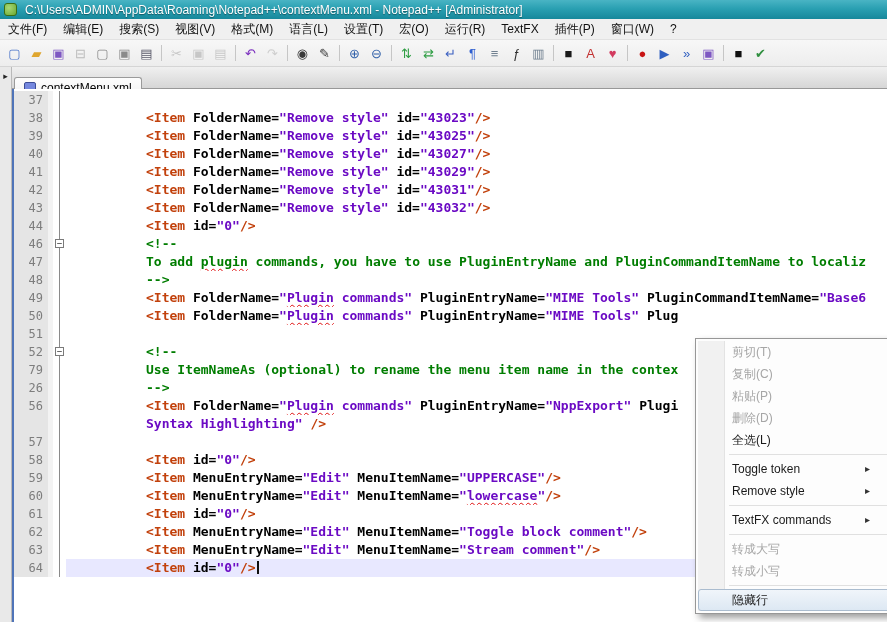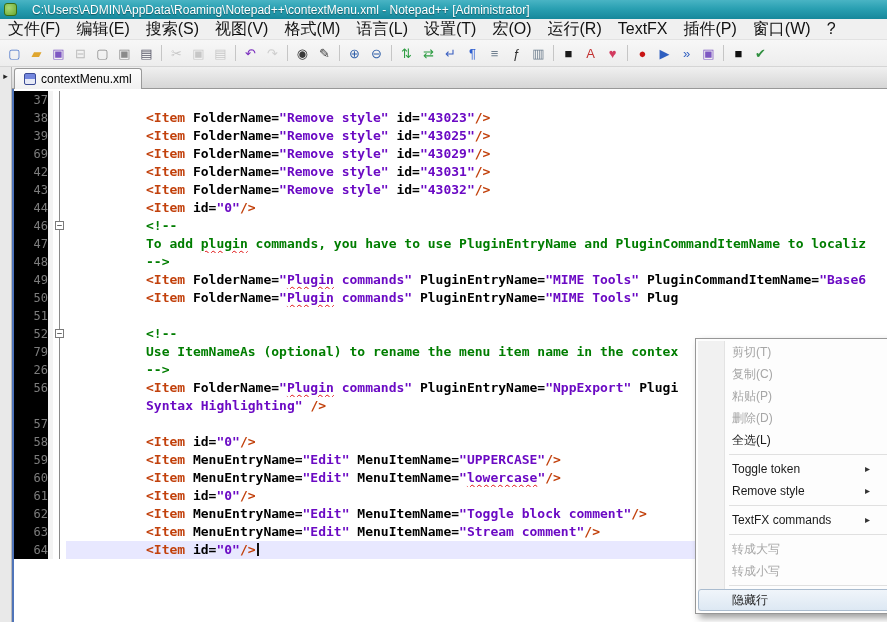--- a/index.html
+++ b/index.html
@@ -1,29 +1,29 @@
 <!DOCTYPE html>
 <html><head>
 <meta charset="utf-8">
 <style>
   * { margin:0; padding:0; box-sizing:border-box; }
   body { background:#888; font-family:"Liberation Sans", sans-serif; }
   .screen { position:relative; width:887px; height:622px; background:#fff; overflow:hidden;
             font-family:"Liberation Sans", sans-serif; }
 
   
-  .titlebar { height:19px; display:flex; align-items:center; gap:15px; padding-left:4px;
+  .titlebar { height:19px; display:flex; align-items:center; gap:8px; padding-left:4px;
     background:linear-gradient(180deg,#49b4c4 0%,#2aa0b2 45%,#17889b 100%);
     color:#fff; font-size:12px; text-shadow:0 1px 1px rgba(0,0,0,.4); }
   .np-icon { width:13px; height:13px; border-radius:3px; flex:0 0 auto;
     background:radial-gradient(circle at 35% 35%, #a8d977, #6aa832); border:1px solid #3c6d12; }
 
   
   .menubar { height:21px; display:flex; align-items:center; background:#f0f0f0;
-    border-bottom:1px solid #e2e2e2; font-size:16px; color:#111; }
+    border-bottom:1px solid #e2e2e2; font-size:12px; color:#111; }
   .mitem { padding:0 8px; height:100%; display:flex; align-items:center; cursor:default; }
 
   
   .toolbar { height:27px; display:flex; align-items:center; gap:1px; padding-left:4px;
     background:linear-gradient(#f7f7f7,#ededed); border-bottom:1px solid #d5d5d5; }
   .tbtn { width:21px; height:21px; display:flex; align-items:center; justify-content:center;
     border-radius:2px; }
   .tglyph { font-size:13px; line-height:1; }
   .tbtn.dis .tglyph { opacity:.4; filter:grayscale(1); }
   .tsep { width:1px; height:16px; background:#c6c6c6; margin:0 3px; }
@@ -32,31 +32,31 @@
   .body-row { display:flex; height:555px; }
   .left-strip { width:12px; background:#e9e9e9; border-right:1px solid #b9b9b9;
     font-size:9px; color:#222; text-align:center; padding-top:4px; }
   .right-col { flex:1; display:flex; flex-direction:column; min-width:0; }
 
   
   .tabbar { height:22px; display:flex; align-items:flex-end; padding-left:2px;
     background:linear-gradient(#f0f0f0,#d6d6d6); border-bottom:1px solid #989898; }
   .tab { height:21px; display:flex; align-items:center; gap:5px; padding:0 9px;
     background:linear-gradient(#fdfdfd,#f1f1f1); border:1px solid #9a9a9a; border-bottom:none;
-    border-radius:3px 3px 0 0; font-size:12px; color:#000; position:relative; top:1px; }
+    border-radius:3px 3px 0 0; font-size:12px; color:#000; position:relative; top:10px; }
   .tab-doc-icon { width:12px; height:12px; border:1px solid #3c4c96; border-radius:2px;
     background:linear-gradient(#7487de 55%, #e7eaf6 55%); }
 
   
   .editor { flex:1; background:#fff; overflow:hidden; border-left:2px solid #4f74b8;
     padding-top:2px; position:relative; }
   .row { display:flex; height:18px; line-height:18px;
     font-family:"DejaVu Sans Mono","Liberation Mono",monospace; font-size:13px;
     font-weight:bold; white-space:pre; }
-  .num { flex:0 0 34px; background:#000000; color:#7d7d7d; text-align:right; 
+  .num { flex:0 0 34px; background:#e5e5e5; color:#7d7d7d; text-align:right; padding-right:5px;
     font-size:12px; font-weight:normal; }
   .bmargin { flex:0 0 5px; background:#f3f3f3; }
   .fmargin { flex:0 0 13px; background:#fff; position:relative; }
   .fmargin::before { content:""; position:absolute; left:6px; top:0; bottom:0; width:1px; background:#8a8a8a; }
   .foldbox { position:absolute; left:2px; top:4px; width:9px; height:9px; background:#fff;
     border:1px solid #7a7a7a; font-size:9px; line-height:7px; text-align:center; color:#333;
     z-index:1; font-weight:normal; }
   .txt { flex:1; min-width:0; overflow:hidden; }
   .txt.ind { padding-left:80px; }
   .cur .txt { background:#e8e8ff; }
@@ -227,21 +227,22 @@
         <div class="tab">
           <span class="tab-doc-icon"></span>
           <span>contextMenu.xml</span>
         </div>
       </div>
       <div class="editor">
         <div>
             <div class="row"><span class="num">37</span><span class="bmargin"></span><span class="fmargin"></span><span class="txt"></span></div>
             <div class="row"><span class="num">38</span><span class="bmargin"></span><span class="fmargin"></span><span class="txt ind"><span class="c-tag">&lt;Item </span><span class="c-attr">FolderName=</span><span class="c-val">"Remove style"</span><span class="c-pl"> </span><span class="c-attr">id=</span><span class="c-val">"43023"</span><span class="c-tag">/&gt;</span></span></div>
             <div class="row"><span class="num">39</span><span class="bmargin"></span><span class="fmargin"></span><span class="txt ind"><span class="c-tag">&lt;Item </span><span class="c-attr">FolderName=</span><span class="c-val">"Remove style"</span><span class="c-pl"> </span><span class="c-attr">id=</span><span class="c-val">"43025"</span><span class="c-tag">/&gt;</span></span></div>
-            <div class="row"><span class="num">69</span><span class="bmargin"></span><span class="fmargin"></span><span class="txt ind"><span class="c-tag">&lt;Item </span><span class="c-attr">FolderName=</span><span class="c-val">"Remove style"</span><span class="c-pl"> </span><span class="c-attr">id=</span><span class="c-val">"43029"</span><span class="c-tag">/&gt;</span></span></div>
+            <div class="row"><span class="num">40</span><span class="bmargin"></span><span class="fmargin"></span><span class="txt ind"><span class="c-tag">&lt;Item </span><span class="c-attr">FolderName=</span><span class="c-val">"Remove style"</span><span class="c-pl"> </span><span class="c-attr">id=</span><span class="c-val">"43027"</span><span class="c-tag">/&gt;</span></span></div>
+            <div class="row"><span class="num">41</span><span class="bmargin"></span><span class="fmargin"></span><span class="txt ind"><span class="c-tag">&lt;Item </span><span class="c-attr">FolderName=</span><span class="c-val">"Remove style"</span><span class="c-pl"> </span><span class="c-attr">id=</span><span class="c-val">"43029"</span><span class="c-tag">/&gt;</span></span></div>
             <div class="row"><span class="num">42</span><span class="bmargin"></span><span class="fmargin"></span><span class="txt ind"><span class="c-tag">&lt;Item </span><span class="c-attr">FolderName=</span><span class="c-val">"Remove style"</span><span class="c-pl"> </span><span class="c-attr">id=</span><span class="c-val">"43031"</span><span class="c-tag">/&gt;</span></span></div>
             <div class="row"><span class="num">43</span><span class="bmargin"></span><span class="fmargin"></span><span class="txt ind"><span class="c-tag">&lt;Item </span><span class="c-attr">FolderName=</span><span class="c-val">"Remove style"</span><span class="c-pl"> </span><span class="c-attr">id=</span><span class="c-val">"43032"</span><span class="c-tag">/&gt;</span></span></div>
             <div class="row"><span class="num">44</span><span class="bmargin"></span><span class="fmargin"></span><span class="txt ind"><span class="c-tag">&lt;Item </span><span class="c-attr">id=</span><span class="c-val">"0"</span><span class="c-tag">/&gt;</span></span></div>
             <div class="row"><span class="num">46</span><span class="bmargin"></span><span class="fmargin"><span class="foldbox">−</span></span><span class="txt ind"><span class="c-com">&lt;!--</span></span></div>
             <div class="row"><span class="num">47</span><span class="bmargin"></span><span class="fmargin"></span><span class="txt ind"><span class="c-com">To add </span><span class="c-com c-sp">plugin</span><span class="c-com"> commands, you have to use PluginEntryName and PluginCommandItemName to localiz</span></span></div>
             <div class="row"><span class="num">48</span><span class="bmargin"></span><span class="fmargin"></span><span class="txt ind"><span class="c-com">--&gt;</span></span></div>
             <div class="row"><span class="num">49</span><span class="bmargin"></span><span class="fmargin"></span><span class="txt ind"><span class="c-tag">&lt;Item </span><span class="c-attr">FolderName=</span><span class="c-val">"</span><span class="c-val c-sp">Plugin</span><span class="c-val"> commands"</span><span class="c-pl"> </span><span class="c-attr">PluginEntryName=</span><span class="c-val">"MIME Tools"</span><span class="c-pl"> </span><span class="c-attr">PluginCommandItemName=</span><span class="c-val">"Base6</span></span></div>
             <div class="row"><span class="num">50</span><span class="bmargin"></span><span class="fmargin"></span><span class="txt ind"><span class="c-tag">&lt;Item </span><span class="c-attr">FolderName=</span><span class="c-val">"</span><span class="c-val c-sp">Plugin</span><span class="c-val"> commands"</span><span class="c-pl"> </span><span class="c-attr">PluginEntryName=</span><span class="c-val">"MIME Tools"</span><span class="c-pl"> </span><span class="c-attr">Plug</span></span></div>
             <div class="row"><span class="num">51</span><span class="bmargin"></span><span class="fmargin"></span><span class="txt"></span></div>
             <div class="row"><span class="num">52</span><span class="bmargin"></span><span class="fmargin"><span class="foldbox">−</span></span><span class="txt ind"><span class="c-com">&lt;!--</span></span></div>

